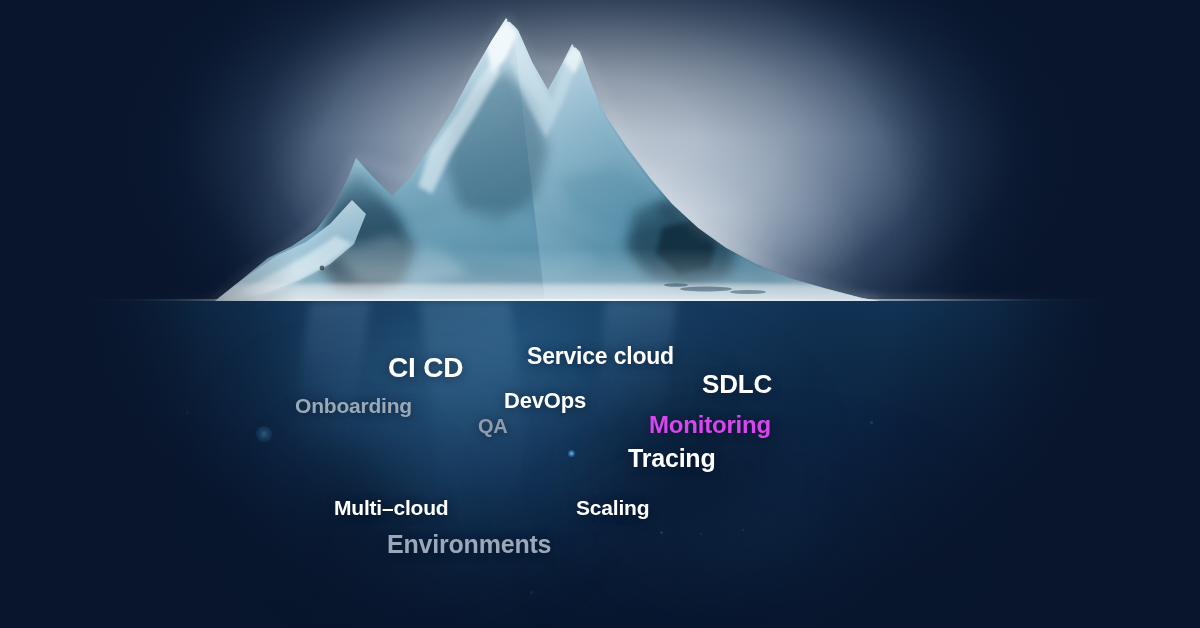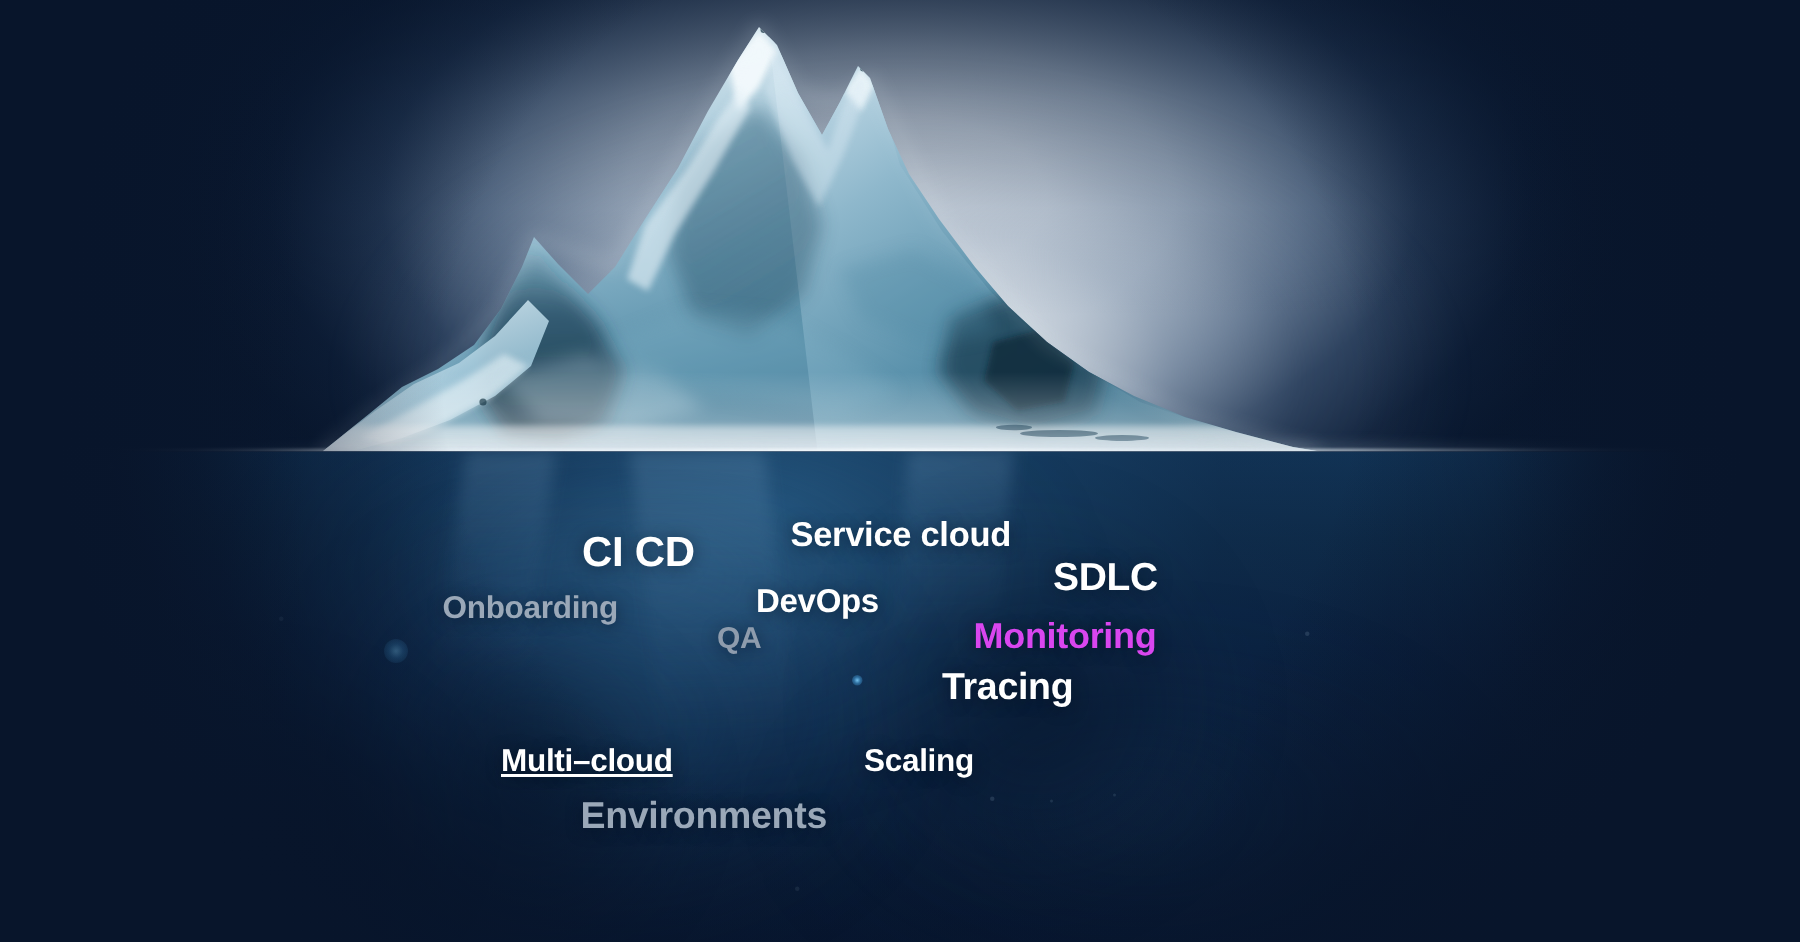--- a/index.html
+++ b/index.html
@@ -420,18 +420,18 @@
 
   <div class="words" id="word-cloud">
       <div class="word" style="left: 388px; top: 352px; font-size: 28px; color: rgb(255, 255, 255); opacity: 1;">CI CD</div>
       <div class="word" style="left: 527px; top: 343px; font-size: 23px; color: rgb(255, 255, 255); opacity: 1;">Service cloud</div>
       <div class="word" style="left: 702px; top: 369px; font-size: 26px; color: rgb(255, 255, 255); opacity: 1;">SDLC</div>
       <div class="word" style="left: 295px; top: 394px; font-size: 21px; color: rgb(154, 168, 184); opacity: 1;">Onboarding</div>
       <div class="word" style="left: 504px; top: 388px; font-size: 22px; color: rgb(255, 255, 255); opacity: 1;">DevOps</div>
       <div class="word" style="left: 649px; top: 411px; font-size: 24px; color: #d946ef; opacity: 1;">Monitoring</div>
       <div class="word" style="left: 454px; top: 415px; font-size: 20px; color: rgb(142, 156, 173); opacity: 1; margin-left: 24px;">QA</div>
       <div class="word" style="left: 581px; top: 444px; font-size: 25px; color: rgb(255, 255, 255); opacity: 1; margin-left: 47px;">Tracing</div>
-      <div class="word" style="left: 334px; top: 496px; font-size: 21px; color: rgb(255, 255, 255); opacity: 1; text-decoration: underline;">Multi–cloud</div>
+      <div class="word" style="left: 334px; top: 496px; font-size: 21px; color: rgb(255, 255, 255); opacity: 1;">Multi–cloud</div>
       <div class="word" style="left: 576px; top: 496px; font-size: 21px; color: rgb(255, 255, 255); opacity: 1;">Scaling</div>
       <div class="word" style="left: 387px; top: 530px; font-size: 25px; color: rgb(154, 168, 184); opacity: 1; text-align: right;">Environments</div>
     </div>
 
 </div>
 
 </body></html>

